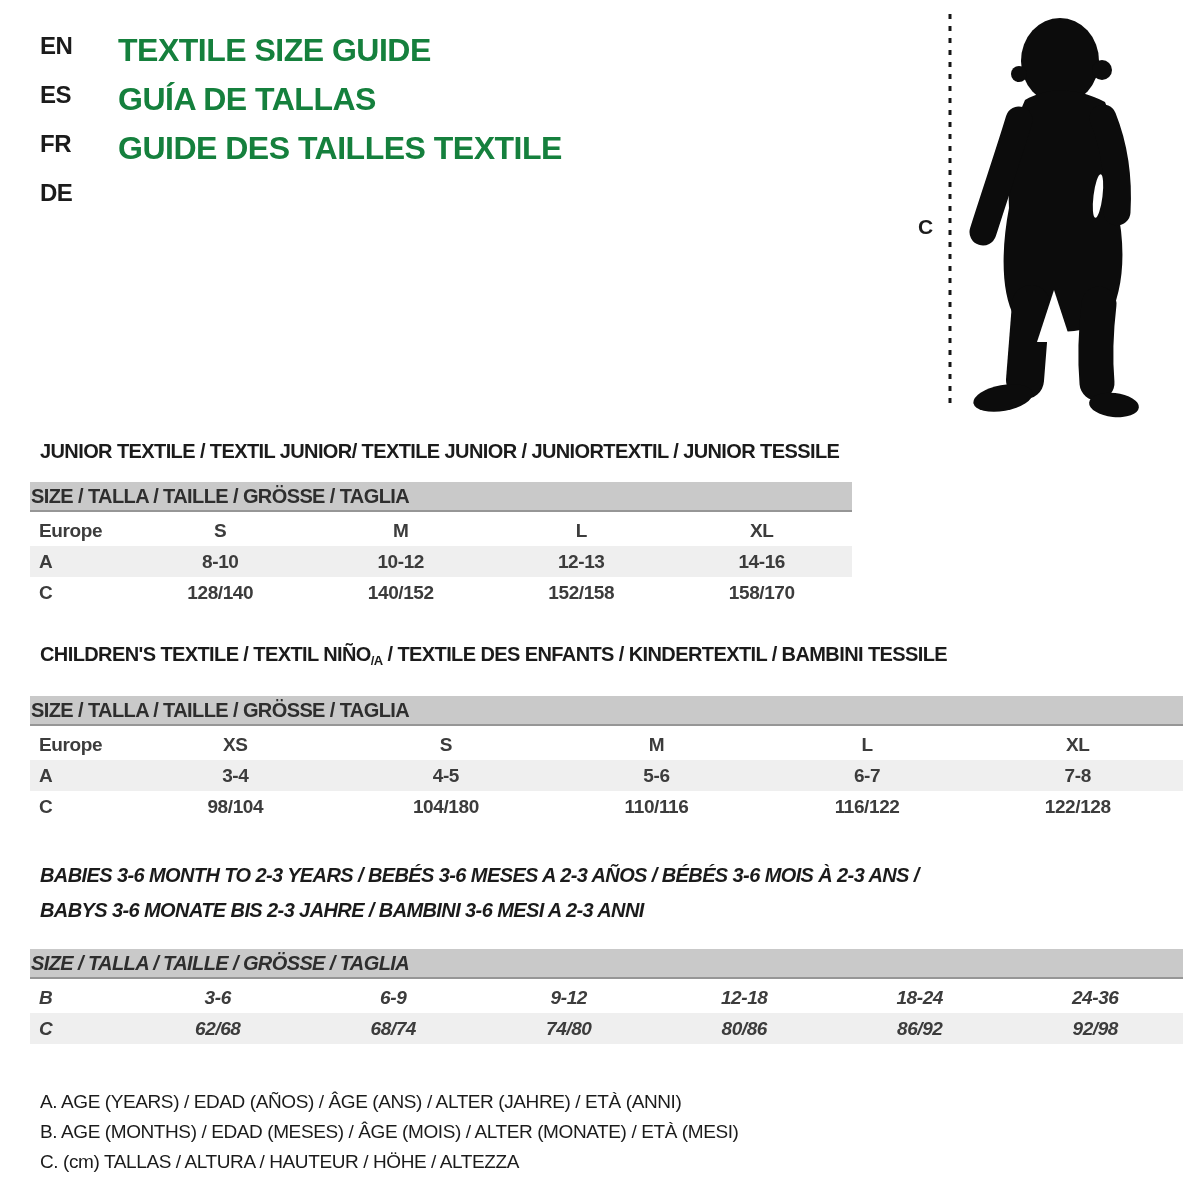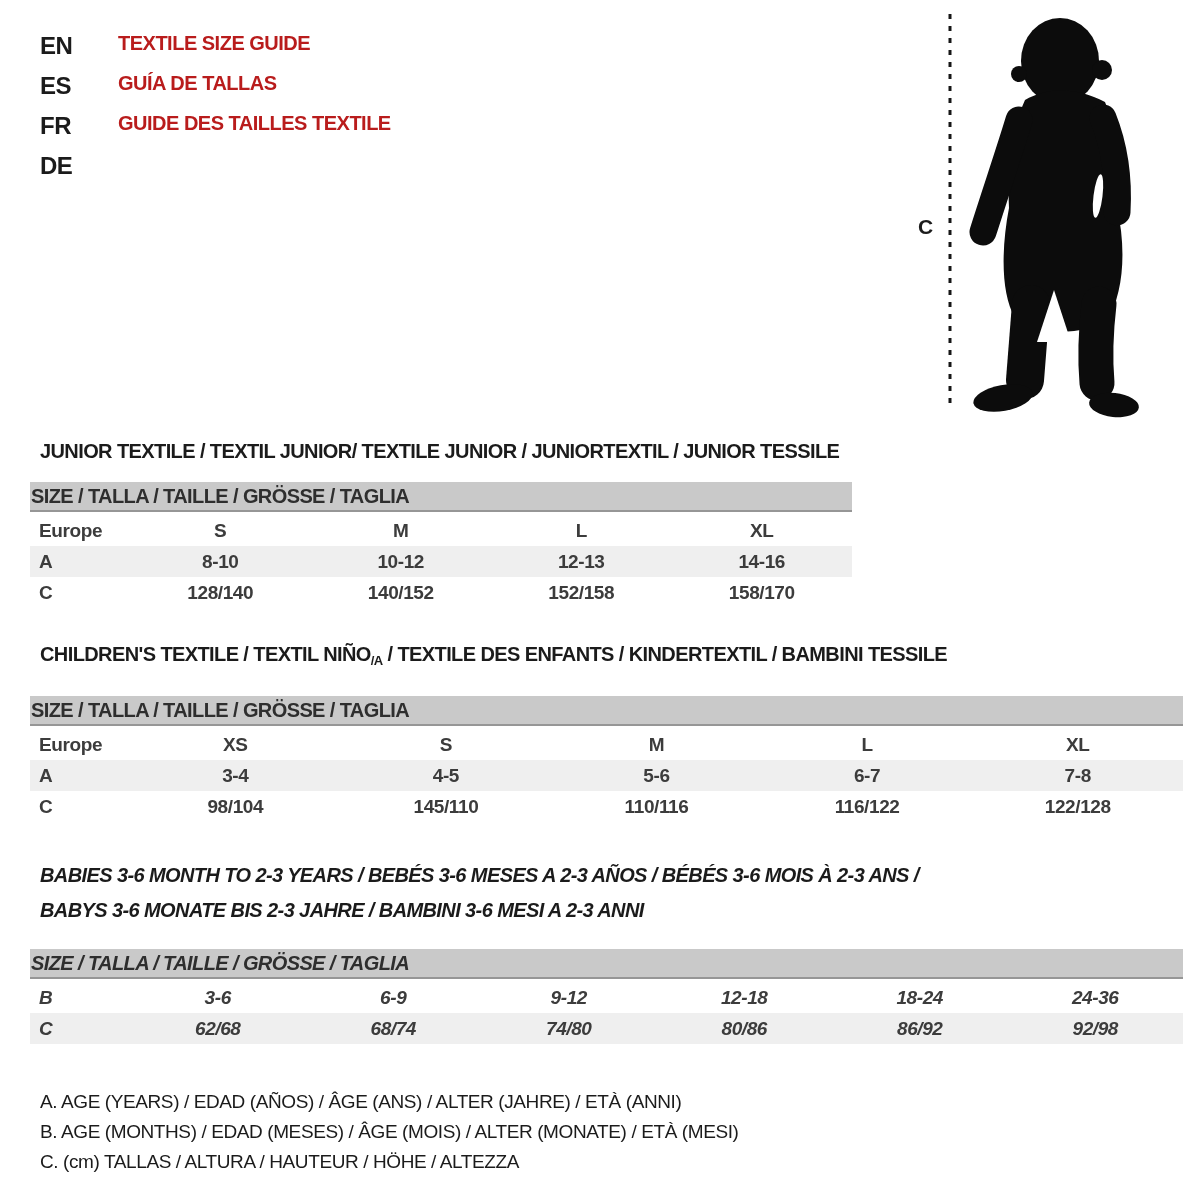--- a/index.html
+++ b/index.html
@@ -16,22 +16,22 @@
 
   
   .top-row { display: flex; justify-content: space-between; height: 422px; }
   .lang-block { padding-top: 32px; padding-left: 10px; }
   .lang-row { display: flex; margin-bottom: 12px; }
   .lang-code {
     width: 78px; font-size: 24px; font-weight: bold;
     letter-spacing: -0.5px; color: #1b1b1b;
   }
   .lang-title {
-    font-size: 20px; font-weight: bold;
-    letter-spacing: -0.5px; color: #b91c1c; white-space: nowrap;
+    font-size: 32px; font-weight: bold;
+    letter-spacing: -0.5px; color: #15803d; white-space: nowrap;
   }
 
   .figure { position: relative; width: 250px; height: 422px; margin-right: 58px; flex: none; }
   .figure svg { display: block; }
   .c-label {
     position: absolute; left: 26px; top: 215px;
     font-size: 21px; font-weight: bold; color: #1b1b1b;
   }
 
   
@@ -183,21 +183,21 @@
         <span class="lbl">A</span>
         <span class="cell">3-4</span>
         <span class="cell">4-5</span>
         <span class="cell">5-6</span>
         <span class="cell">6-7</span>
         <span class="cell">7-8</span>
       </div>
       <div class="trow cols5">
         <span class="lbl">C</span>
         <span class="cell">98/104</span>
-        <span class="cell">145/110</span>
+        <span class="cell">104/180</span>
         <span class="cell">110/116</span>
         <span class="cell">116/122</span>
         <span class="cell">122/128</span>
       </div>
     </div>
   </div>
 
   <div class="sec-babies">
     <div class="sec-heading two-line">
       <div>BABIES 3-6 MONTH TO 2-3 YEARS / BEBÉS 3-6 MESES A 2-3 AÑOS / BÉBÉS 3-6 MOIS À 2-3 ANS /</div>

